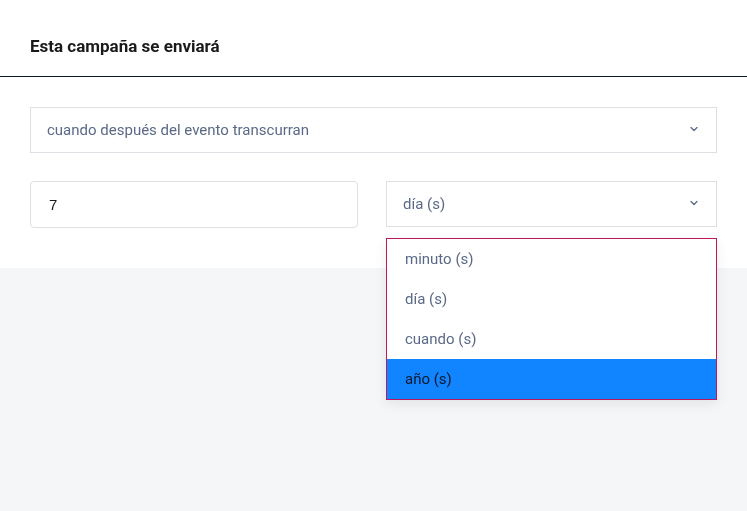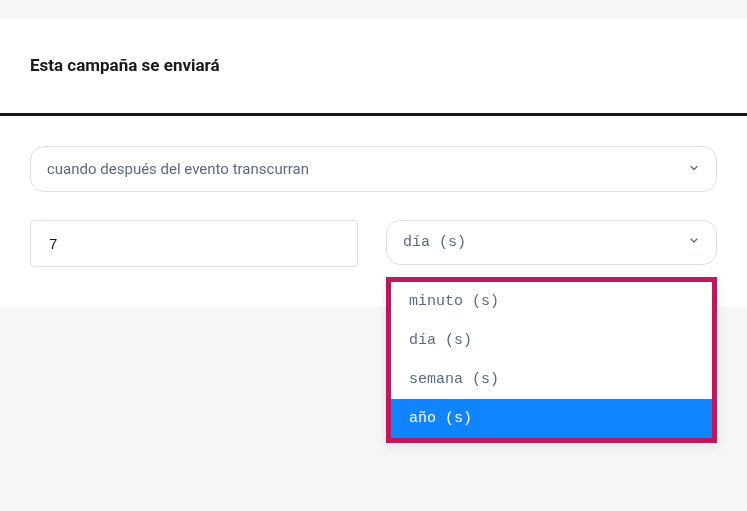--- a/index.html
+++ b/index.html
@@ -13,39 +13,38 @@
       width: 747px;
       height: 511px;
       overflow: hidden;
     }
     .panel {
       background: #ffffff;
       width: 100%;
       padding-bottom: 40px;
     }
     .header {
-      padding: 36px 30px 38px 30px;
-      border-bottom: 3px solid #0f172a;
-      margin-top: 19px;
+      padding: 36px 30px 20px 30px;
+      border-bottom: 1px solid #0f172a;
     }
     .header h2 {
       font-size: 17px;
       font-weight: 700;
       color: #1a1a1a;
     }
     .content {
       padding: 30px 30px 0 30px;
     }
     .select-row {
       position: relative;
     }
     .select-box {
       width: 100%;
       border: 1px solid #dcdfe4;
-      border-radius: 14px;
+      border-radius: 0;
       padding: 13px 44px 13px 16px;
       font-size: 15px;
       color: #5a6a86;
       background: #ffffff;
       cursor: pointer;
       display: flex;
       align-items: center;
       justify-content: space-between;
       position: relative;
     }
@@ -67,41 +66,40 @@
       border-radius: 4px;
       padding: 14px 18px;
       font-size: 15px;
       color: #1a1a1a;
       background: #ffffff;
       outline: none;
     }
     .unit-wrapper {
       flex: 1;
       position: relative;
-      font-family: Liberation Mono, monospace;
     }
     .dropdown {
       position: absolute;
       top: calc(100% + 10px);
       left: 0;
       right: 0;
       background: #ffffff;
-      border: 5px solid #be185d;
+      border: 1px solid #be185d;
       box-shadow: 0 4px 12px rgba(0,0,0,0.08);
       z-index: 10;
     }
     .dropdown-item {
       padding: 11px 18px;
       font-size: 15px;
       color: #5a6a86;
       cursor: pointer;
     }
     .dropdown-item.highlighted {
       background: #1184ff;
-      color: #ffffff;
+      color: #0f172a;
     }
     svg.chev {
       width: 12px;
       height: 12px;
     }
   </style>
 </head>
 <body>
 
 <div class="panel">
@@ -133,21 +131,21 @@
           <span class="chevron">
             <svg class="chev" viewBox="0 0 24 24" fill="none" stroke="currentColor" stroke-width="2.5" stroke-linecap="round" stroke-linejoin="round">
                 <polyline points="6 9 12 15 18 9"></polyline>
               </svg>
           </span>
         </div>
 
         <div class="dropdown" id="unit-dropdown">
             <div class="dropdown-item">minuto (s)</div>
             <div class="dropdown-item">día (s)</div>
-            <div class="dropdown-item">semana (s)</div>
+            <div class="dropdown-item">cuando (s)</div>
             <div class="dropdown-item highlighted">año (s)</div>
           </div>
       </div>
 
     </div>
 
   </div>
 </div>
 
 </body></html>

